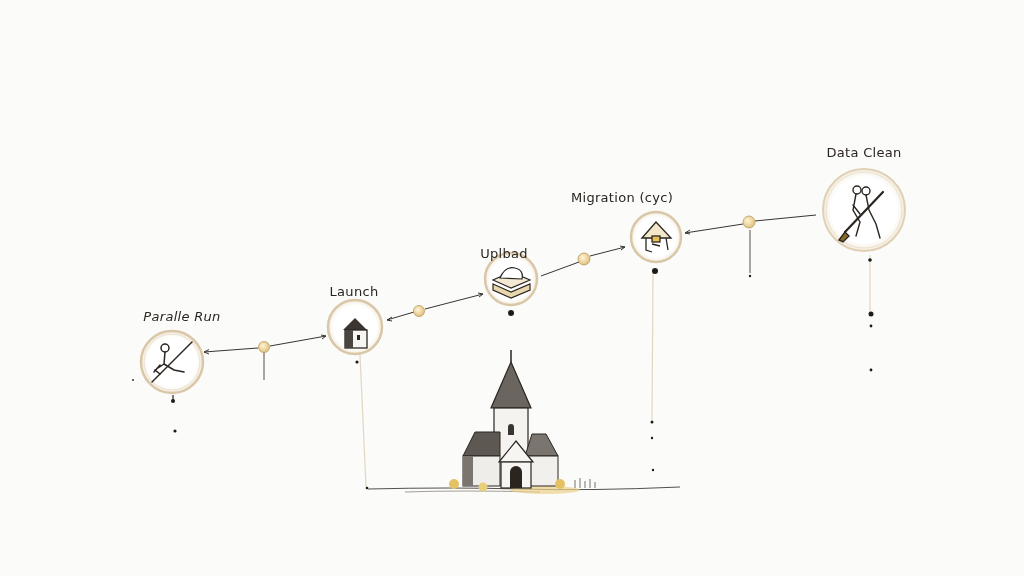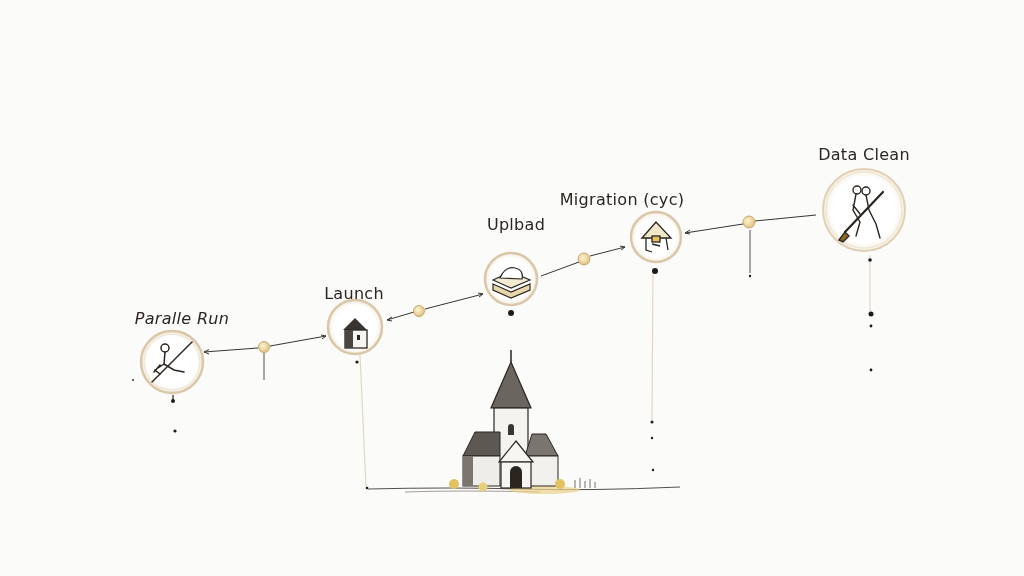--- a/index.html
+++ b/index.html
@@ -6,21 +6,21 @@
     body {
       width: 1024px; height: 576px; overflow: hidden;
       background: #fbfbfa;
       font-family: "DejaVu Sans", sans-serif;
       position: relative;
     }
     #canvas { position: absolute; left: 0; top: 0; width: 1024px; height: 576px; }
     .label {
       position: absolute;
       font-family: "DejaVu Sans", sans-serif;
-      font-size: 16px;
+      font-size: 13px;
       color: #2b2520;
       letter-spacing: 0.3px;
       white-space: nowrap;
       transform: translateX(-50%);
     }
   </style>
 </head>
 <body>
 
 <svg id="canvas" viewBox="0 0 1024 576" xmlns="http://www.w3.org/2000/svg">
@@ -168,15 +168,15 @@
       <line x1="580" y1="488" x2="580" y2="478"></line>
       <line x1="585" y1="488" x2="585" y2="481"></line>
       <line x1="590" y1="488" x2="590" y2="479"></line>
       <line x1="595" y1="488" x2="595" y2="482"></line>
     </g>
   </g>
 </svg>
 
 <div class="label" style="left:182px; top:309px;font-style:italic;">Paralle Run</div>
 <div class="label" style="left:354px; top:284px;">Launch</div>
-<div class="label" style="left:504px; top:215px;margin-left:12px;">Uplbad</div>
+<div class="label" style="left:504px; top:246px;">Uplbad</div>
 <div class="label" style="left:622px; top:190px;">Migration (cyc)</div>
 <div class="label" style="left:864px; top:145px;">Data Clean</div>
 
 </body></html>

